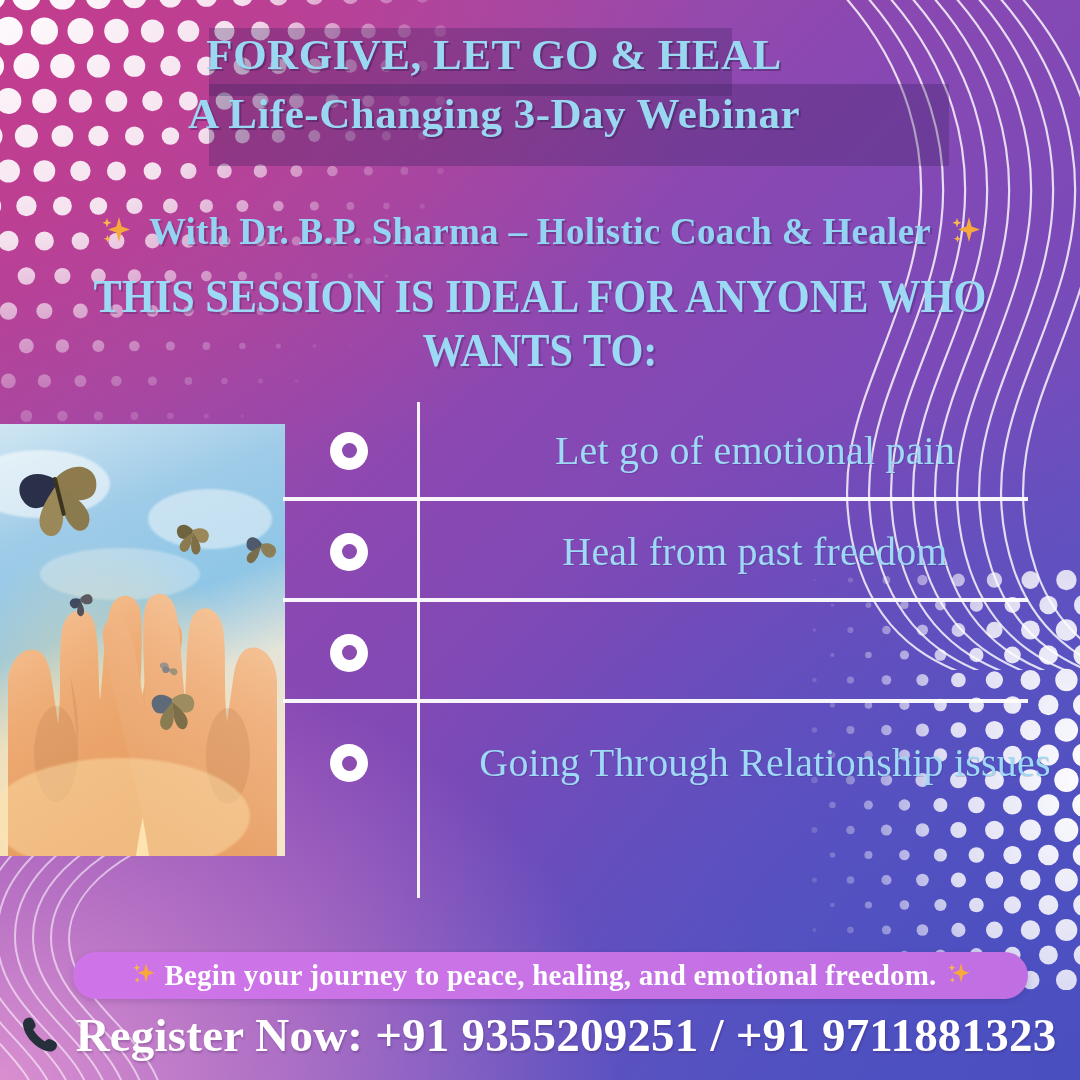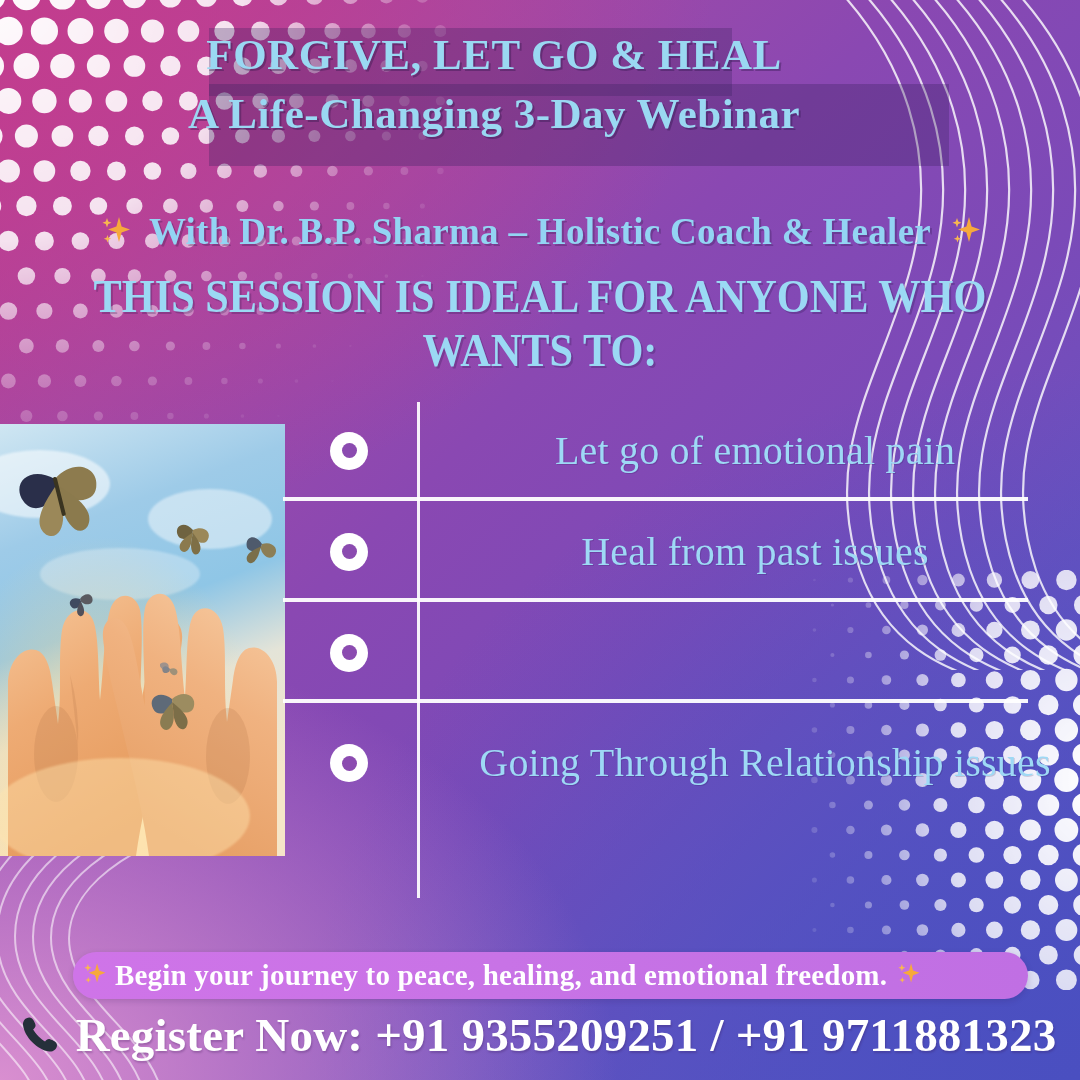--- a/index.html
+++ b/index.html
@@ -101,21 +101,21 @@
     background:rgba(255,255,255,.95);
   }
   .row.last{height:120px;}
   .row.last .txt{width:660px;}
 
   
   .pill{
     position:absolute;left:73px;top:952px;width:955px;height:47px;
     border-radius:24px;
     background:linear-gradient(90deg,#cf74e8 0%,#c873e6 45%,#c06fe3 100%);
-    display:flex;align-items:center;
+    display:flex;align-items:center;justify-content:center;
     box-shadow:0 2px 6px rgba(50,20,80,.18);
   }
   .pill .ptxt{
     font-family:"Liberation Serif", serif;
     font-weight:700;font-size:29px;color:#ffffff;letter-spacing:.2px;
     white-space:nowrap;
   }
 
   
   .register{
@@ -632,21 +632,21 @@
     <div class="vline"></div>
 
     <div class="row">
       <span class="bullet"></span>
       <span class="txt">Let go of emotional pain</span>
       <span class="divider"></span>
     </div>
 
     <div class="row">
       <span class="bullet"></span>
-      <span class="txt">Heal from past issues</span>
+      <span class="txt">Heal from past freedom</span>
       <span class="divider"></span>
     </div>
 
 
     <div class="row">
       <span class="bullet"></span>
       <span class="divider"></span>
     </div>
 
     <div class="row last">

